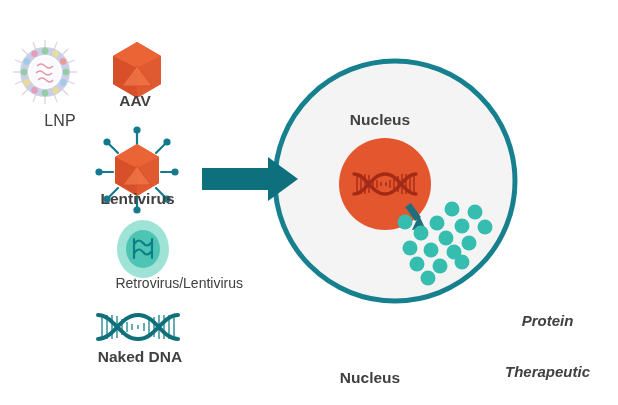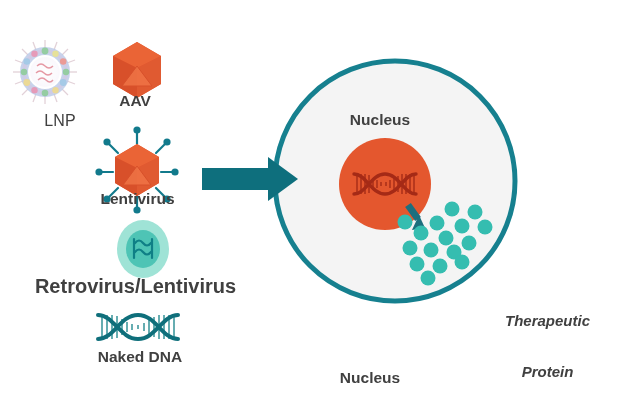--- a/index.html
+++ b/index.html
@@ -38,21 +38,21 @@
   #label-aav {
     left: 85px; top: 92px; width: 100px;
     font-size: 15.5px; font-weight: bold;
   }
   #label-adenovirus {
     left: 75px; top: 190px; width: 125px;
     font-size: 15.5px; font-weight: bold;
   }
   #label-retro {
     left: 28px; top: 275px; width: 215px;
-    font-size: 20px; font-weight: bold;
+    font-size: 14px; font-weight: normal; text-align: right;
   }
   #label-naked-dna {
     left: 80px; top: 348px; width: 120px;
     font-size: 15.5px; font-weight: bold;
   }
   
   #label-nucleus {
     left: 325px; top: 111px; width: 110px;
     font-size: 15.5px; font-weight: bold;
   }
@@ -281,15 +281,15 @@
 <div class="lbl" id="label-naked-dna">Naked DNA</div>
 
 <div class="lbl" id="label-nucleus">Nucleus</div>
 
 <div class="lbl" id="label-target-cell">
   <div>Nucleus</div>
   
 </div>
 
 <div class="lbl" id="label-therapeutic">
+  <div>Protein</div>
   <div>Therapeutic</div>
-  <div>Protein</div>
 </div>
 
 </body></html>

